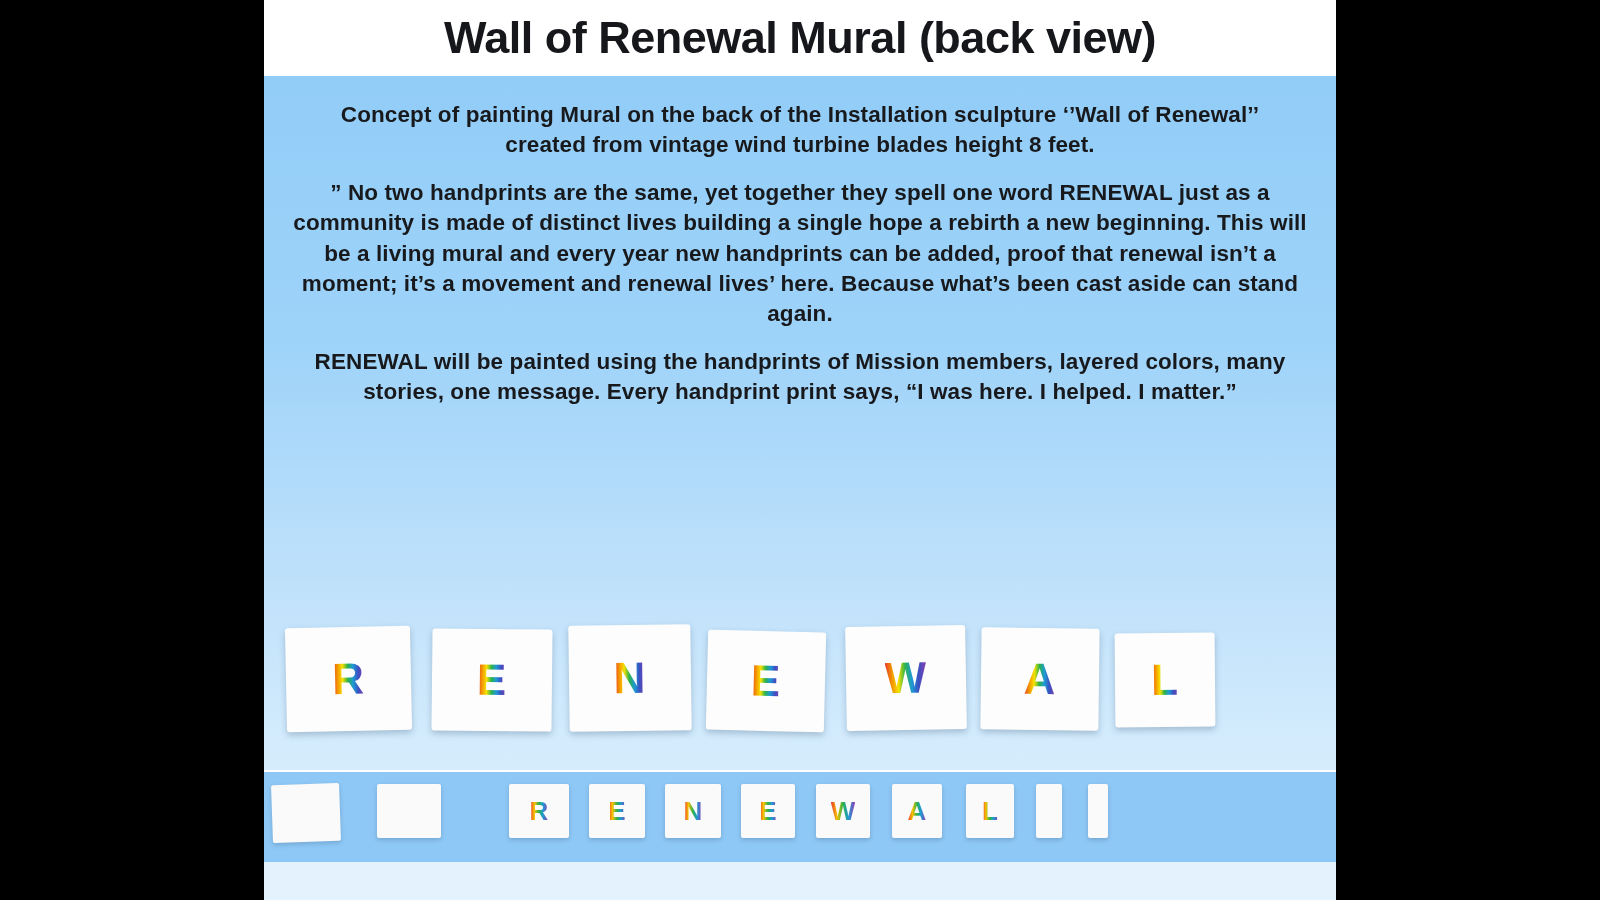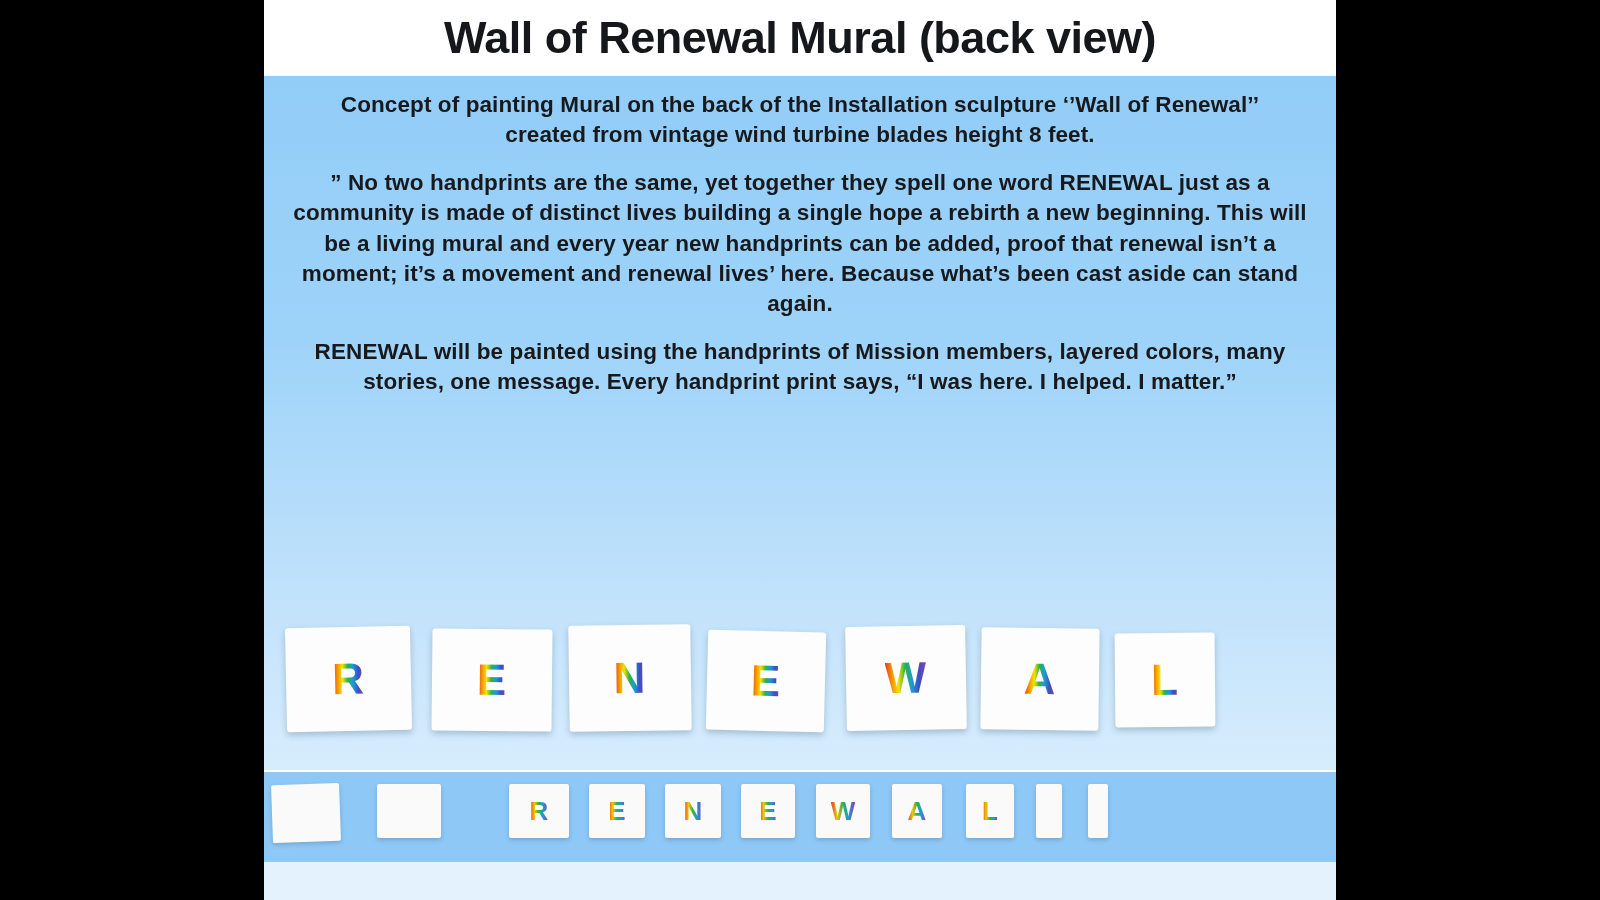--- a/index.html
+++ b/index.html
@@ -59,21 +59,21 @@
     padding: 14px 22px 0 22px;
     box-sizing: border-box;
     text-align: center;
     color: #18191c;
   }
 
   .para {
     font-size: 22.5px;
     font-weight: bold;
     line-height: 1.34;
-    margin: 0 0 14px 0;
+    margin: 10px 0 14px 0;
     letter-spacing: 0.1px;
   }
   .para.p1 { padding: 0 38px; }
   .para.p2 { padding: 0 26px; margin-top: 18px; }
   .para.p3 { padding: 0 4px;  margin-top: 18px; }
 
   
   #cards-row {
     position: absolute;
     left: 0;

